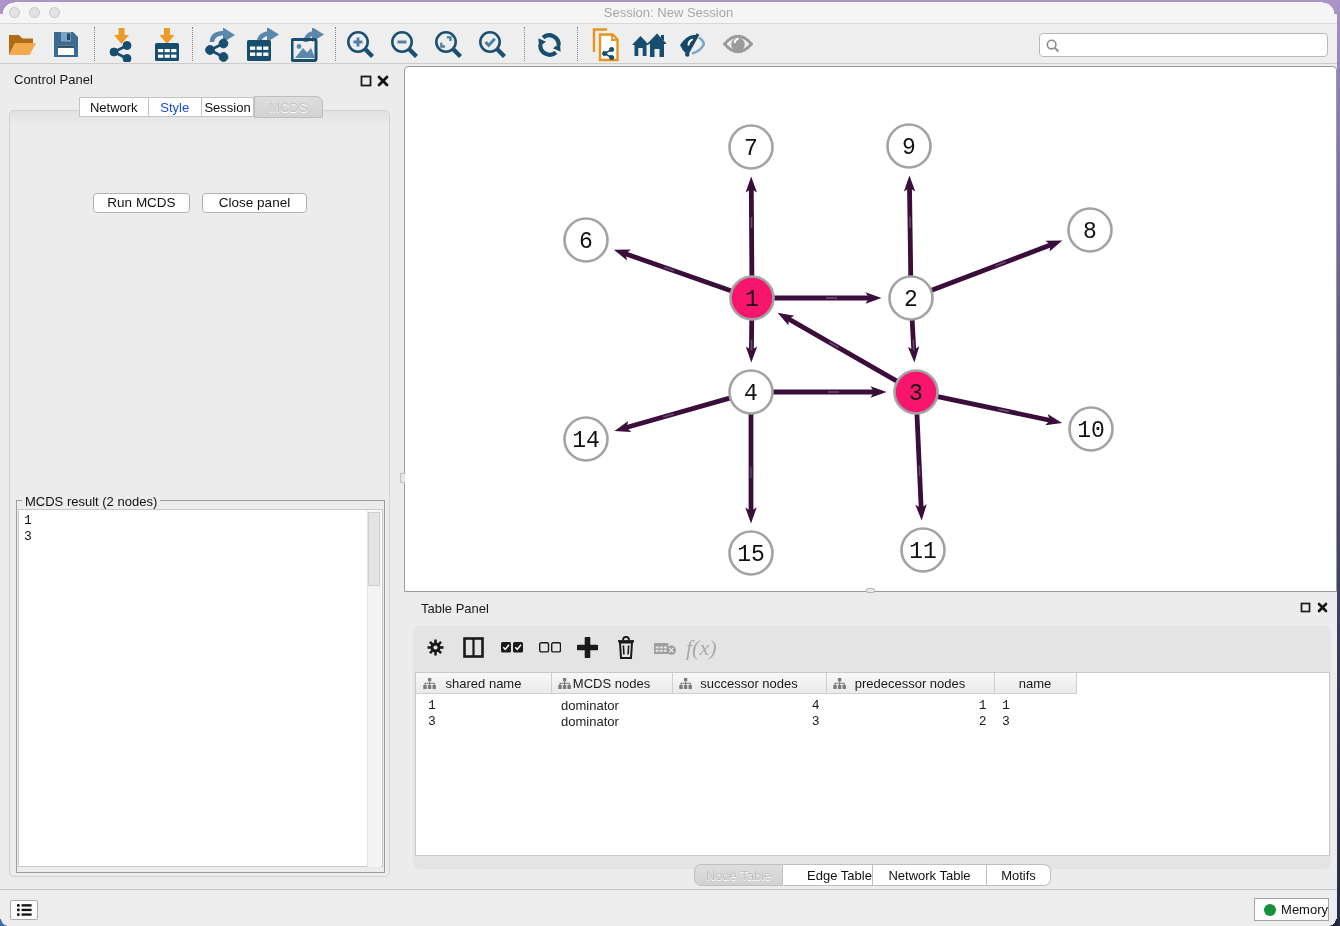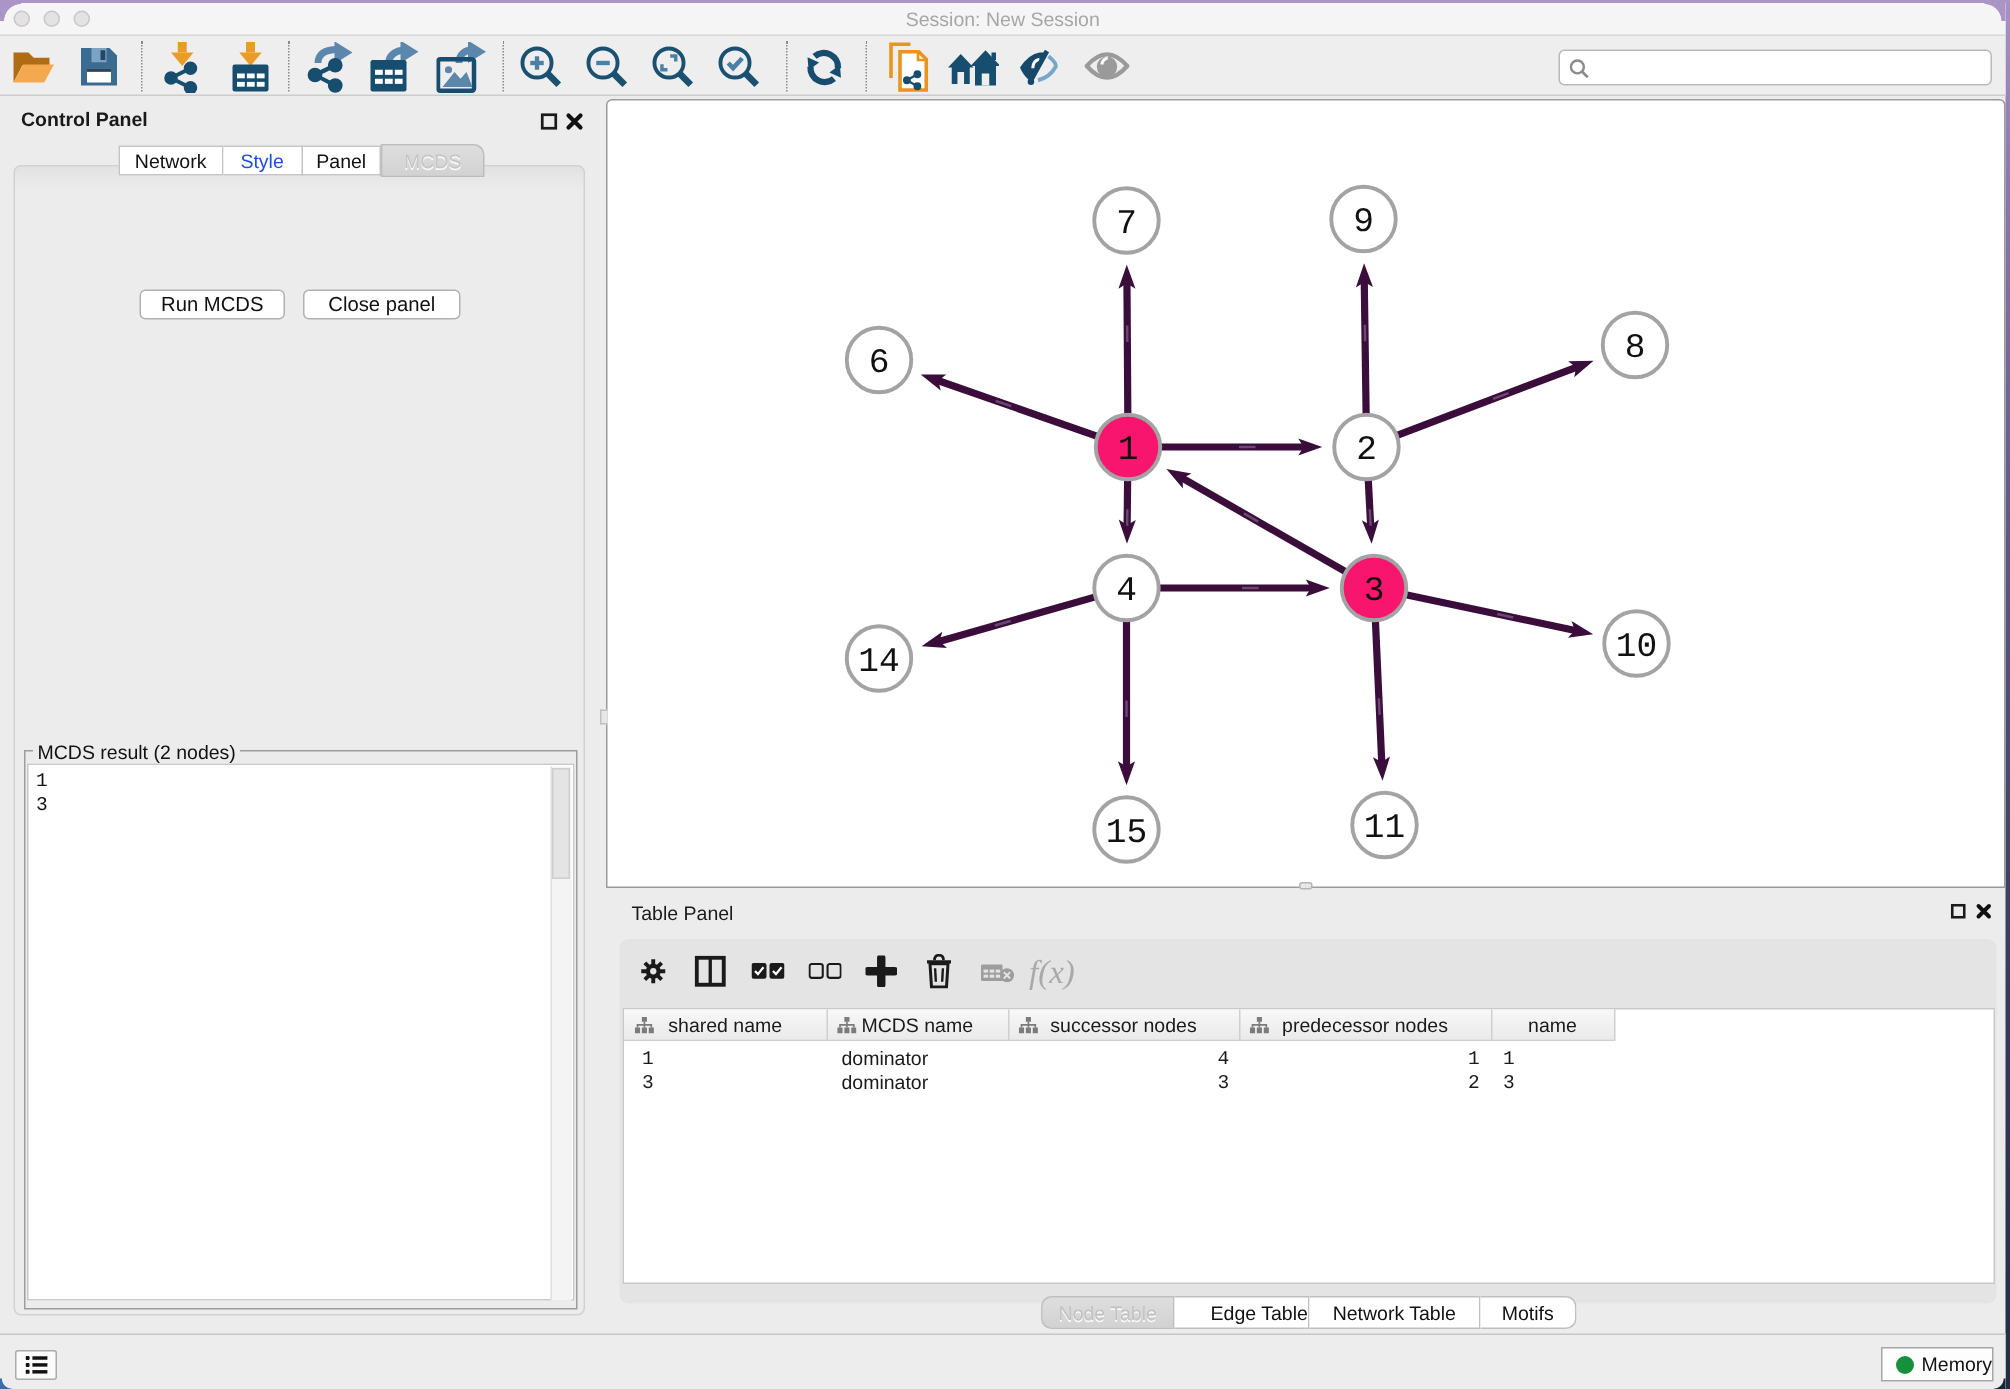--- a/index.html
+++ b/index.html
@@ -187,34 +187,34 @@
 
   <div class="abs" style="left:1039px; top:9px; width:289px; height:24px; background:#fff; border:1px solid #b9b9b9; border-radius:4px;">
     <svg class="abs" style="left:6px; top:5px;" width="14" height="14" viewBox="0 0 14 14">
       <circle cx="5.6" cy="5.6" r="4.3" fill="none" stroke="#8b8b8b" stroke-width="1.6"></circle>
       <line x1="8.8" y1="8.8" x2="12.5" y2="12.5" stroke="#8b8b8b" stroke-width="1.8"></line>
     </svg>
   </div>
 </div>
 
 <div class="abs" id="cpanel" style="left:0; top:64px; width:398px; height:826px;">
-  <div class="abs" style="left:14px; top:8px; font-size:13px; color:#1a1a1a;font-weight:bold;">Control Panel</div>
+  <div class="abs" style="left:14px; top:8px; font-size:13px; color:#1a1a1a;">Control Panel</div>
 
   <svg class="abs" style="left:360px; top:11px;" width="12" height="12" viewBox="0 0 12 12">
     <rect x="1.5" y="1.5" width="9" height="9" fill="none" stroke="#1a1a1a" stroke-width="1.8"></rect>
   </svg>
   <svg class="abs" style="left:377px; top:11px;" width="12" height="12" viewBox="0 0 12 12">
     <path d="M2 2 L10 10 M10 2 L2 10" stroke="#111" stroke-width="2.8" stroke-linecap="round"></path>
   </svg>
 
   <div class="abs" style="left:9px; top:46px; width:381px; height:767px; border:1px solid #d2d1d2; border-radius:5px; background:linear-gradient(#e2e2e2 0px, #ececec 16px);"></div>
 
   <div class="abs" style="left:79px; top:33px; width:69.5px; height:20px; background:#fff; border:1px solid #c4c4c4; font-size:13px; text-align:center; line-height:19px; color:#111;">Network</div>
   <div class="abs" style="left:148.5px; top:33px; width:53.5px; height:20px; background:#fff; border:1px solid #c4c4c4; border-left:none; font-size:13px; text-align:center; line-height:19px; color:#1d4ed8;">Style</div>
-  <div class="abs" style="left:202px; top:33px; width:52px; height:20px; background:#fff; border:1px solid #c4c4c4; border-left:none; font-size:13px; text-align:center; line-height:19px; color:#111;">Panel</div>
+  <div class="abs" style="left:202px; top:33px; width:52px; height:20px; background:#fff; border:1px solid #c4c4c4; border-left:none; font-size:13px; text-align:center; line-height:19px; color:#111;">Session</div>
   <div class="abs" style="left:254px; top:32px; width:69px; height:22px; background:linear-gradient(#dedede,#d2d2d2); border:1px solid #bdbdbd; border-radius:0 7px 0 0; font-size:13px; text-align:center; line-height:21px; color:#c6c6c6; text-shadow:0 1px 0 #fafafa;">MCDS</div>
 
   <div class="abs" style="left:93px; top:129px; width:97px; height:20px; background:#fff; border:1px solid #b1b1b1; border-radius:4px; font-size:13.5px; text-align:center; line-height:18px; color:#111;">Run MCDS</div>
   <div class="abs" style="left:202px; top:129px; width:105px; height:20px; background:#fff; border:1px solid #b1b1b1; border-radius:4px; font-size:13.5px; text-align:center; line-height:18px; color:#111;">Close panel</div>
 
   <div class="abs" style="left:16px; top:436px; width:369px; height:373px; border:1px solid #9d9d9d;"></div>
   <div class="abs" style="left:22px; top:430px; background:#ececec; padding:0 3px; font-size:13px; color:#111;">MCDS result (2 nodes)</div>
   <div class="abs" style="left:18px; top:445px; width:365px; height:358px; background:#fff; border:1px solid #c9c9c9;">
     <div class="mono" style="font-size:13px; color:#111; padding:3px 0 0 5px; line-height:16px;">1<br>3</div>
     <div class="abs" style="right:1px; top:1px; width:14px; height:356px; background:#f4f4f4; border-left:1px solid #e2e2e2;"></div>
@@ -375,21 +375,21 @@
 
   <div class="abs" style="left:11px; top:81px; width:915px; height:184px; background:#fff; border:1px solid #c9c9c9;">
 
     <div class="abs" style="left:0; top:0; width:660px; height:21px; background:linear-gradient(#f8f8f8,#eaeaea); border-bottom:1px solid #cfcfcf;"></div>
     <div class="abs hdrsep" style="left:135px; top:0; height:21px; border-left:1px solid #cfcfcf;"></div>
     <div class="abs hdrsep" style="left:256px; top:0; height:21px; border-left:1px solid #cfcfcf;"></div>
     <div class="abs hdrsep" style="left:410px; top:0; height:21px; border-left:1px solid #cfcfcf;"></div>
     <div class="abs hdrsep" style="left:578px; top:0; height:21px; border-left:1px solid #cfcfcf;"></div>
     <div class="abs hdrsep" style="left:660px; top:0; height:21px; border-left:1px solid #cfcfcf;"></div>
     <div class="abs htxt" style="left:0px; width:135px; top:3px;">shared name</div>
-    <div class="abs htxt" style="left:135px; width:121px; top:3px;">MCDS name</div>
+    <div class="abs htxt" style="left:135px; width:121px; top:3px;">MCDS nodes</div>
     <div class="abs htxt" style="left:256px; width:154px; top:3px;">successor nodes</div>
     <div class="abs htxt" style="left:410px; width:168px; top:3px;">predecessor nodes</div>
     <div class="abs htxt" style="left:578px; width:82px; top:3px;">name</div>
     <svg class="abs hicon" style="left:7px; top:5px;" width="13" height="11" viewBox="0 0 13 11">
         <g fill="#7b7b7b">
           <rect x="4.9" y="0" width="3.4" height="3.2"></rect>
           <rect x="0.3" y="7" width="3.4" height="4"></rect>
           <rect x="4.9" y="7" width="3.4" height="4"></rect>
           <rect x="9.5" y="7" width="3.4" height="4"></rect>
           <path d="M6.6 3.2 v2 M2 7 v-1.8 h9.2 v1.8 M6.6 5.2 v1.8" stroke="#7b7b7b" fill="none" stroke-width="1.1"></path>

